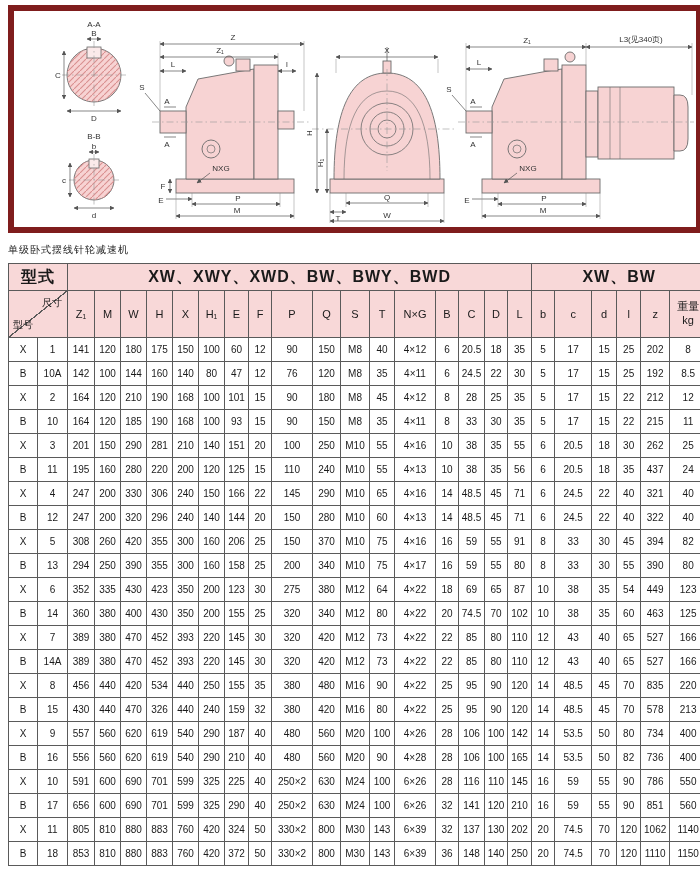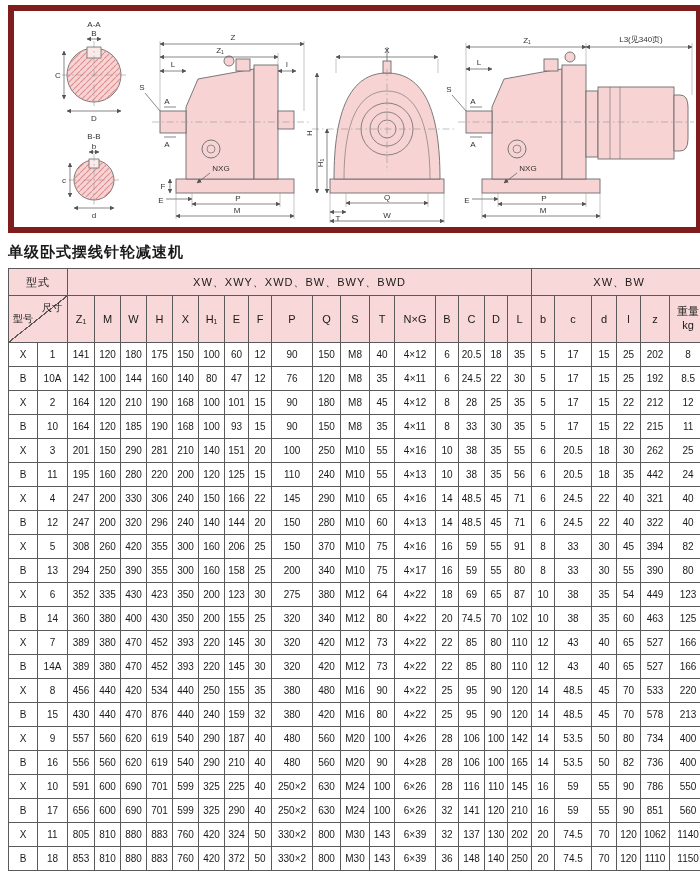--- a/index.html
+++ b/index.html
@@ -1,32 +1,32 @@
 <!DOCTYPE html>
 <html><head>
 <meta charset="utf-8">
 <style>
   html,body{margin:0;padding:0;background:#ffffff;}
   body{width:700px;height:883px;font-family:"Liberation Sans",sans-serif;color:#1a1a1a;}
   .page{padding:5px 8px 0 8px;}
   .page-title{font-size:15px;font-weight:bold;margin:3px 0 8px 0;letter-spacing:1px;}
   .drawing-box{border:6px solid #7f1d1d;width:682px;height:216px;margin-bottom:10px;background:#fff;overflow:hidden;}
-  .section-title{font-size:15px;font-weight:bold;margin:8px 0 6px 0;letter-spacing:1px;}
+  .section-title{font-size:10px;font-weight:normal;margin:8px 0 6px 0;letter-spacing:1px;}
   table.dim{border-collapse:collapse;table-layout:fixed;width:684px;font-size:10px;}
   table.dim th,table.dim td{border:1px solid #5a5a5a;text-align:center;vertical-align:middle;padding:0;overflow:hidden;white-space:nowrap;}
   table.dim{border:1px solid #3a3a3a;}
   thead th{background:#f8d8d8;font-weight:normal;font-size:11px;}
-  tr.group-row th{height:26px;font-size:11px;letter-spacing:1px;}
+  tr.group-row th{height:26px;font-size:16px;letter-spacing:1px;font-weight:bold;}
   tr.cols-row th{height:46px;font-size:11px;}
   tbody td{height:23px;background:#fff;font-size:10px;}
   .diag{position:relative;background:#f8d8d8;}
   .diag .slash{position:absolute;inset:0;
     background:linear-gradient(to bottom right,transparent calc(50% - 0.6px),#5a5a5a calc(50% - 0.6px),#5a5a5a calc(50% + 0.6px),transparent calc(50% + 0.6px));}
   .diag .diag-top{position:absolute;top:5px;right:5px;font-size:10px;}
-  .diag .diag-bottom{position:absolute;bottom:16px;left:4px;font-size:10px;}
+  .diag .diag-bottom{position:absolute;bottom:5px;left:4px;font-size:10px;}
   .weight-head{line-height:1.25;}
   svg text{font-family:"Liberation Sans",sans-serif;font-size:8px;fill:#333;}
   svg .dim{stroke:#555;stroke-width:0.7;fill:none;}
   svg .ext{stroke:#888;stroke-width:0.5;fill:none;}
   svg .body{fill:#f7d3d3;stroke:#6b6b6b;stroke-width:0.9;}
   svg .cl{stroke:#999;stroke-width:0.6;stroke-dasharray:7 3 1.5 3;fill:none;}
 </style>
 </head>
 <body>
 
@@ -424,21 +424,21 @@
           <td>55</td>
           <td>4×13</td>
           <td>10</td>
           <td>38</td>
           <td>35</td>
           <td>56</td>
           <td>6</td>
           <td>20.5</td>
           <td>18</td>
           <td>35</td>
-          <td>442</td>
+          <td>437</td>
           <td>24</td>
         </tr>
         <tr>
           <td>X</td>
           <td>4</td>
           <td>247</td>
           <td>200</td>
           <td>330</td>
           <td>306</td>
           <td>240</td>
@@ -667,30 +667,30 @@
           <td>90</td>
           <td>4×22</td>
           <td>25</td>
           <td>95</td>
           <td>90</td>
           <td>120</td>
           <td>14</td>
           <td>48.5</td>
           <td>45</td>
           <td>70</td>
-          <td>533</td>
+          <td>835</td>
           <td>220</td>
         </tr>
         <tr>
           <td>B</td>
           <td>15</td>
           <td>430</td>
           <td>440</td>
           <td>470</td>
-          <td>876</td>
+          <td>326</td>
           <td>440</td>
           <td>240</td>
           <td>159</td>
           <td>32</td>
           <td>380</td>
           <td>420</td>
           <td>M16</td>
           <td>80</td>
           <td>4×22</td>
           <td>25</td>

